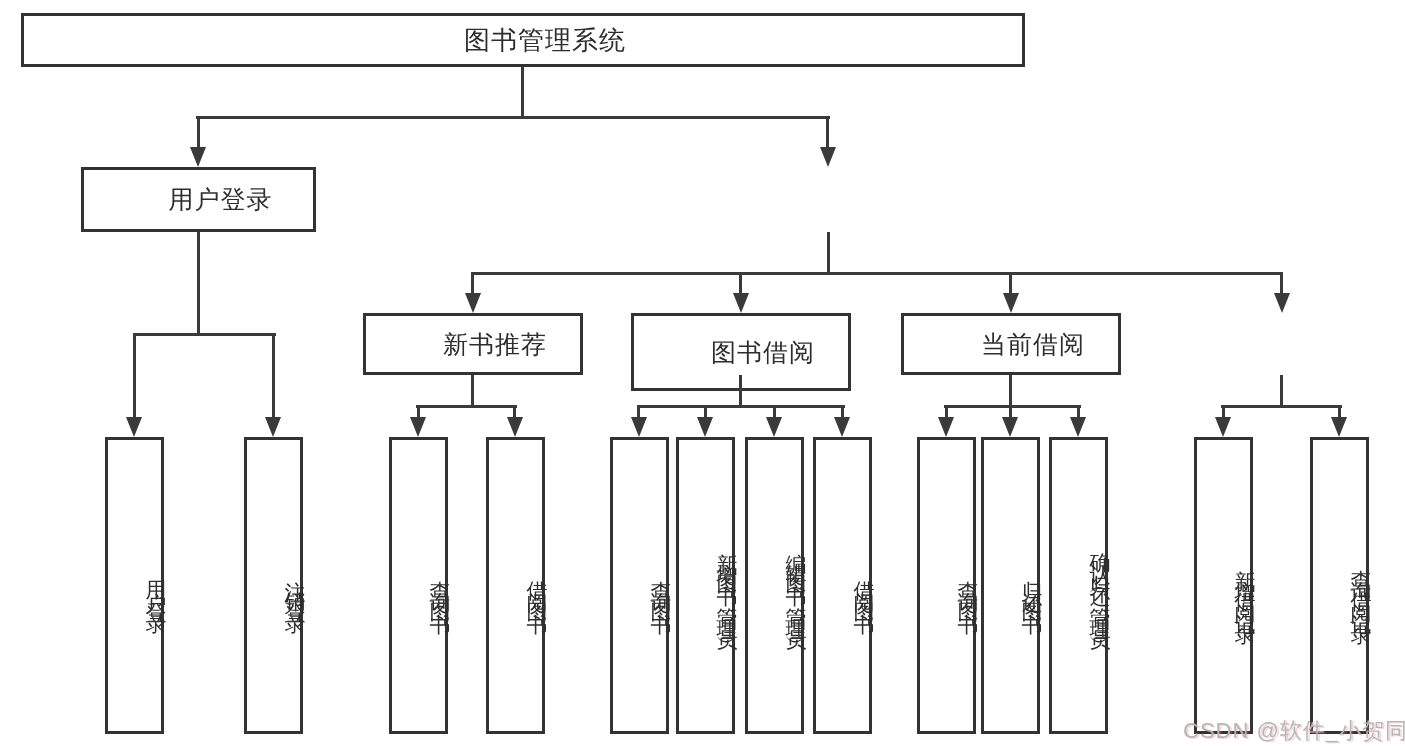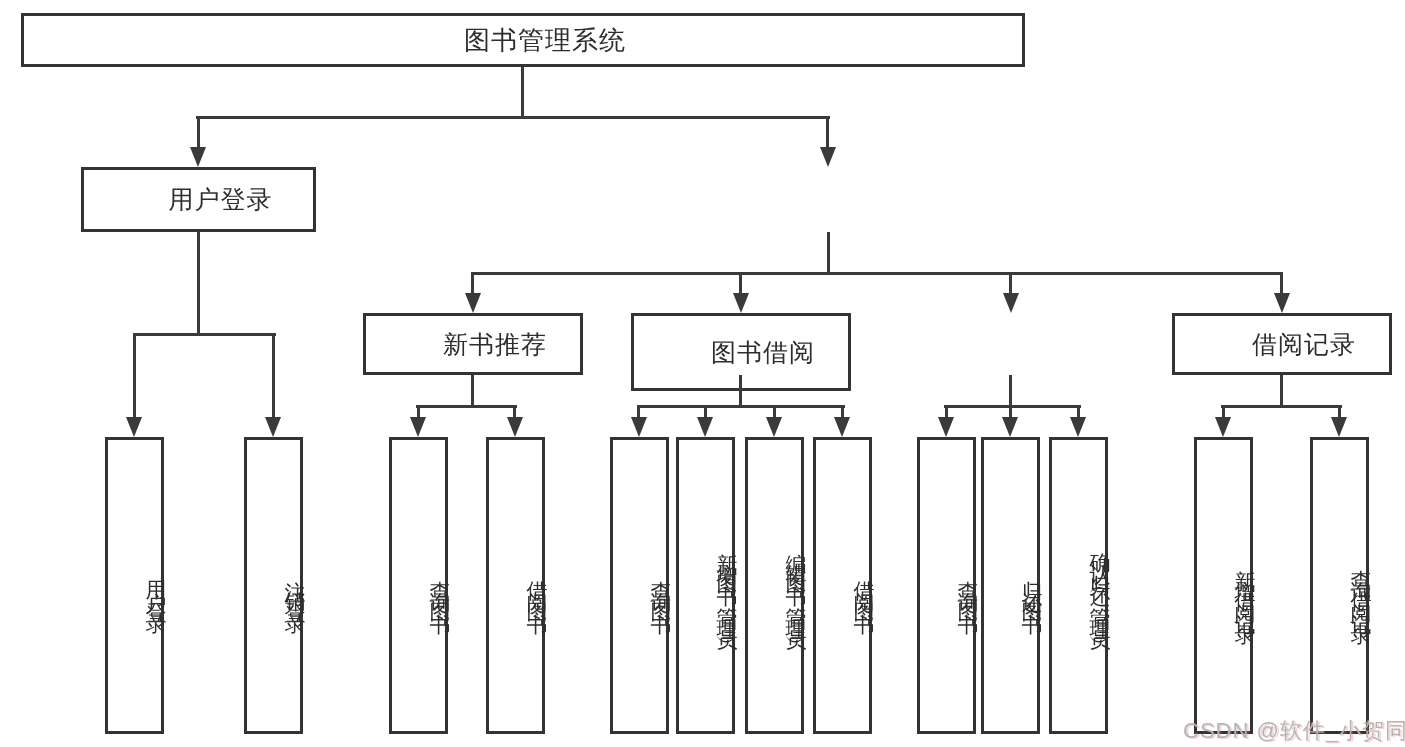--- a/index.html
+++ b/index.html
@@ -69,22 +69,22 @@
 
   <div class="node h root" style="left:21px;top:13px;width:1004px;height:54px">图书管理系统</div>
 
   <div class="node h" style="left:81px;top:167px;width:235px;height:65px">用户登录</div>
 
 
   <div class="node h" style="left:363px;top:313px;width:220px;height:62px">新书推荐</div>
 
   <div class="node h" style="left:631px;top:313px;width:220px;height:78px">图书借阅</div>
 
+  <div class="node h" style="left:901px;top:313px;width:220px;height:62px">当前借阅</div>
 
-  <div class="node h" style="left:1172px;top:313px;width:220px;height:62px">借阅记录</div>
 
   <div class="node v" style="left:105px;top:437px;width:59px;height:297px">
     <span class="vt">用户登录</span>
     </div>
 
   <div class="node v" style="left:244px;top:437px;width:59px;height:297px">
     <span class="vt">注销登录</span>
     </div>
 
   <div class="node v" style="left:389px;top:437px;width:59px;height:297px">

